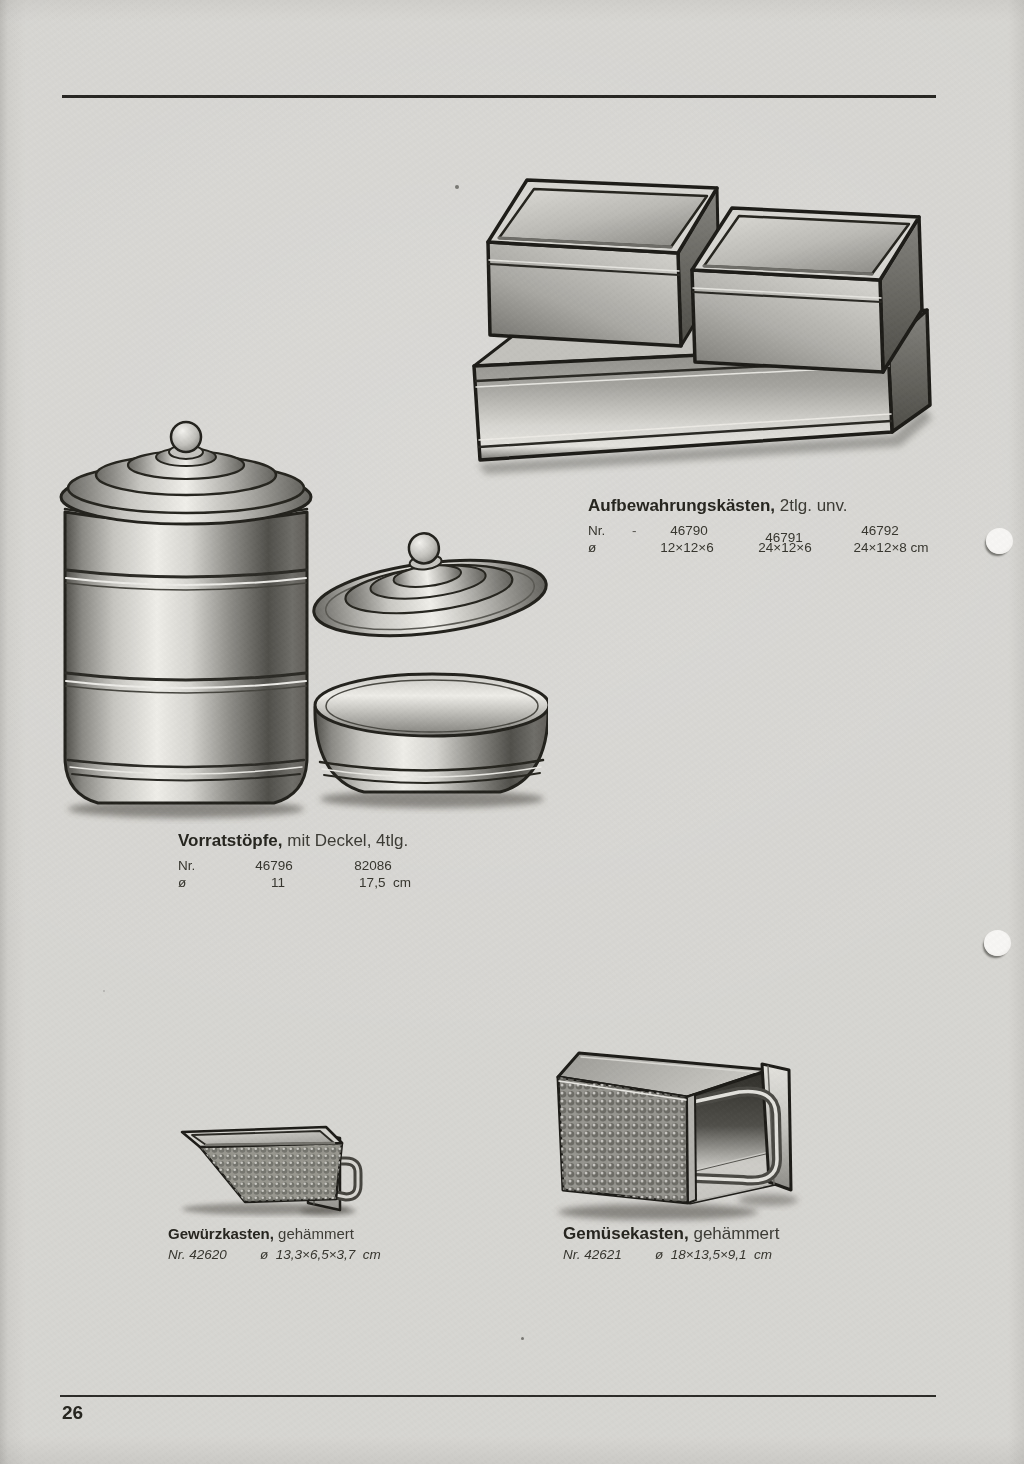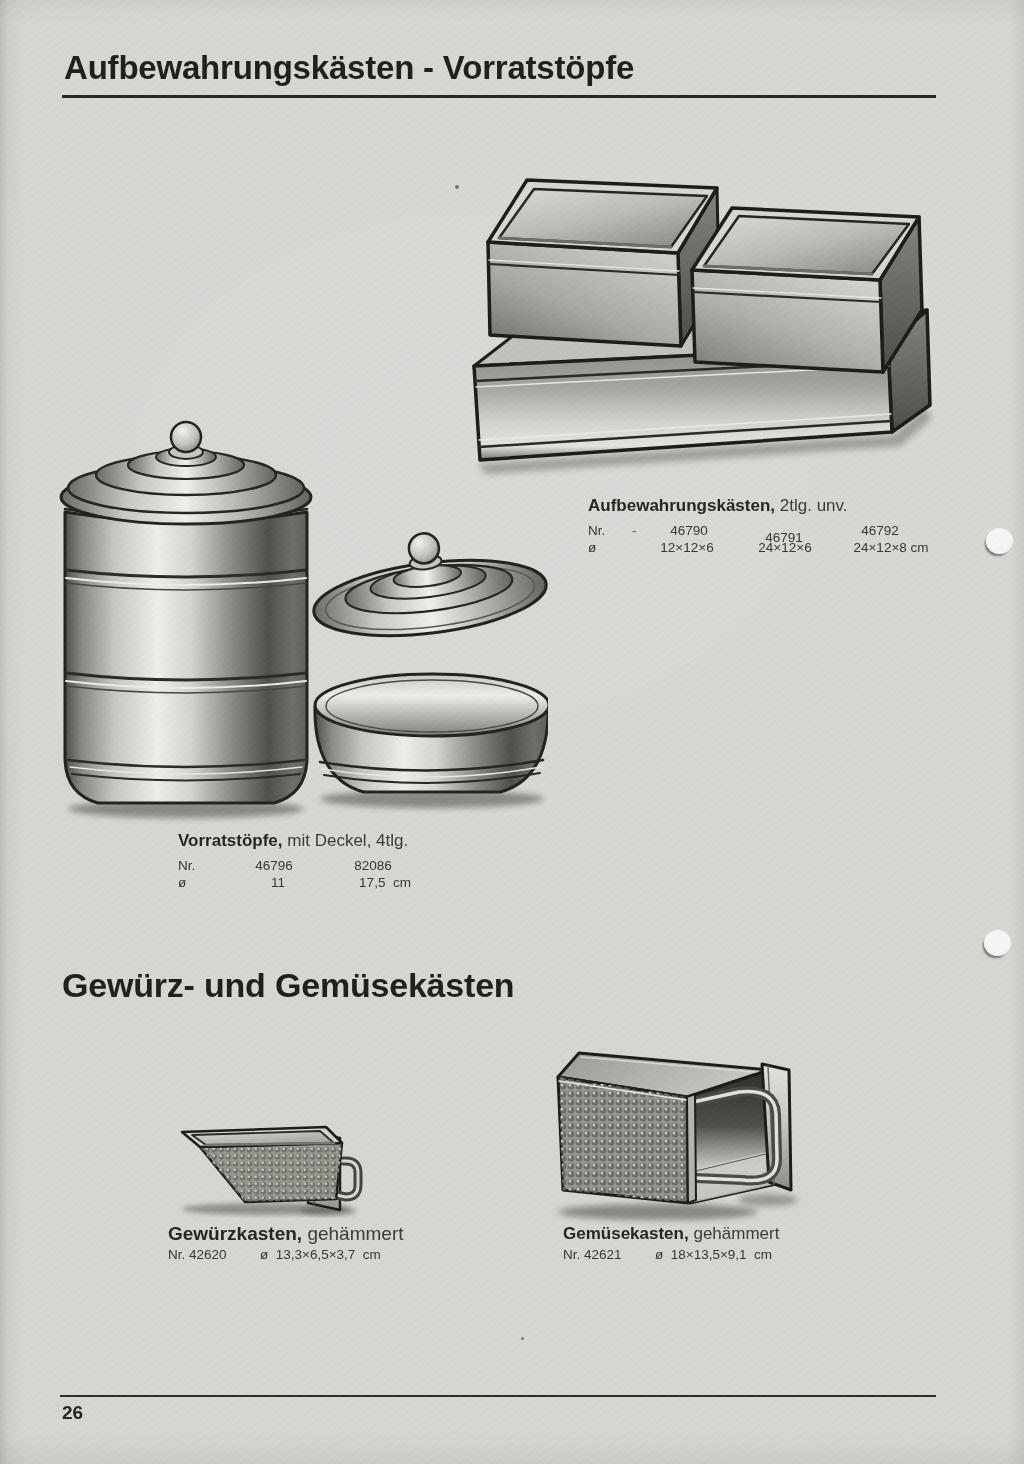--- a/index.html
+++ b/index.html
@@ -27,34 +27,33 @@
   .pagenum{position:absolute;left:62px;top:1402px;font-size:19px;font-weight:700;color:#26251f;}
 
   .fig{position:absolute;}
   .cap{position:absolute;white-space:nowrap;}
   .cap-line{font-size:17px;line-height:20px;}
   .cb{font-weight:700;color:#26251f;}
   .cr{font-weight:400;color:#3c3b35;}
   .trow{position:relative;height:17px;font-size:13.5px;color:#37362f;}
   .trow span{position:absolute;top:0;}
   .ctr{transform:translateX(-50%);}
-  .small-line2{font-size:13.5px;color:#37362f;position:relative;height:17px;margin-top:3px;}
+  .small-line2{font-size:13.5px;color:#37362f;position:relative;height:17px;margin-top:3px;font-style:italic;}
   .small-line2 span{position:absolute;top:0;}
 
   .hole{position:absolute;width:27px;height:26px;border-radius:50%;
     background:radial-gradient(circle at 45% 40%, #f7f6f4 55%, #eceae7 100%);
     box-shadow:-2px 3px 2px -1px rgba(35,34,30,0.55);}
   .speck{position:absolute;border-radius:50%;background:rgba(42,41,37,0.55);}
 </style>
 </head>
 <body>
 
 <div class="page">
 
-  <div class="h1">Aufbewahrungskästen - Vorratstöpfe</div>
   <div class="rule-top"></div>
 
   <div class="fig" style="left:452px;top:168px;width:488px;height:325px;">
     <svg viewBox="0 0 488 325" width="488" height="325">
       <defs>
         <linearGradient id="g1front" x1="0" y1="1" x2="0.75" y2="0">
           <stop offset="0" stop-color="#706f6a"></stop>
             <stop offset="0.45" stop-color="#a9a8a3"></stop>
             <stop offset="1" stop-color="#cfcec9"></stop>
         </linearGradient>
@@ -219,21 +218,20 @@
       <span class="ctr" style="left:96px;">46796</span>
       <span class="ctr" style="left:195px;">82086</span>
     </div>
     <div class="trow">
       <span style="left:0;">ø</span>
       <span class="ctr" style="left:100px;">11</span>
       <span class="ctr" style="left:207px;white-space:pre;">17,5  cm</span>
     </div>
   </div>
 
-  <div class="h2">Gewürz- und Gemüsekästen</div>
 
   <div class="fig" style="left:148px;top:1083px;width:250px;height:135px;">
     <svg viewBox="0 0 250 135" width="250" height="135">
       <defs>
         <pattern id="ham3" width="7" height="7" patternUnits="userSpaceOnUse">
           <circle cx="3.5" cy="3.8" r="2.9" fill="#6f6e69" opacity="0.85"></circle>
           <circle cx="2.7" cy="2.8" r="1.3" fill="#d4d3ce" opacity="0.9"></circle>
         </pattern>
         <linearGradient id="g3plate" x1="0" y1="0" x2="0" y2="1">
           <stop offset="0" stop-color="#e2e1dc"></stop>
@@ -304,21 +302,21 @@
         <path d="M150,60 L196,50 Q232,46 233,72 L234,116 Q235,142 200,138 L152,136" fill="none" stroke="#e3e2dd" stroke-width="3.5"></path>
         <polygon points="15,35 144,55 145,161 20,148" fill="#96958f" stroke="#1d1c18" stroke-width="3"></polygon>
         <polygon points="15,35 144,55 145,161 20,148" fill="url(#ham4)" stroke="none"></polygon>
         <polygon points="144,55 152,52 153,158 145,161" fill="#b5b4af" stroke="#1d1c18" stroke-width="2"></polygon>
         <path d="M16,39 L143,58" stroke="#e8e7e2" stroke-width="1.5" fill="none"></path>
       </g>
     </svg>
   </div>
 
   <div class="cap" style="left:168px;top:1224px;width:240px;">
-    <div class="cap-line" style="font-size:19px;">
+    <div class="cap-line" style="font-size:15px;">
       <span class="cb">Gewürzkasten,</span>
       <span class="cr">gehämmert</span>
     </div>
     <div class="small-line2">
       <span style="left:0;">Nr. 42620</span>
       <span style="left:92px;white-space:pre;">ø  13,3×6,5×3,7  cm</span>
     </div>
   </div>
 
   <div class="cap" style="left:563px;top:1224px;width:240px;">

